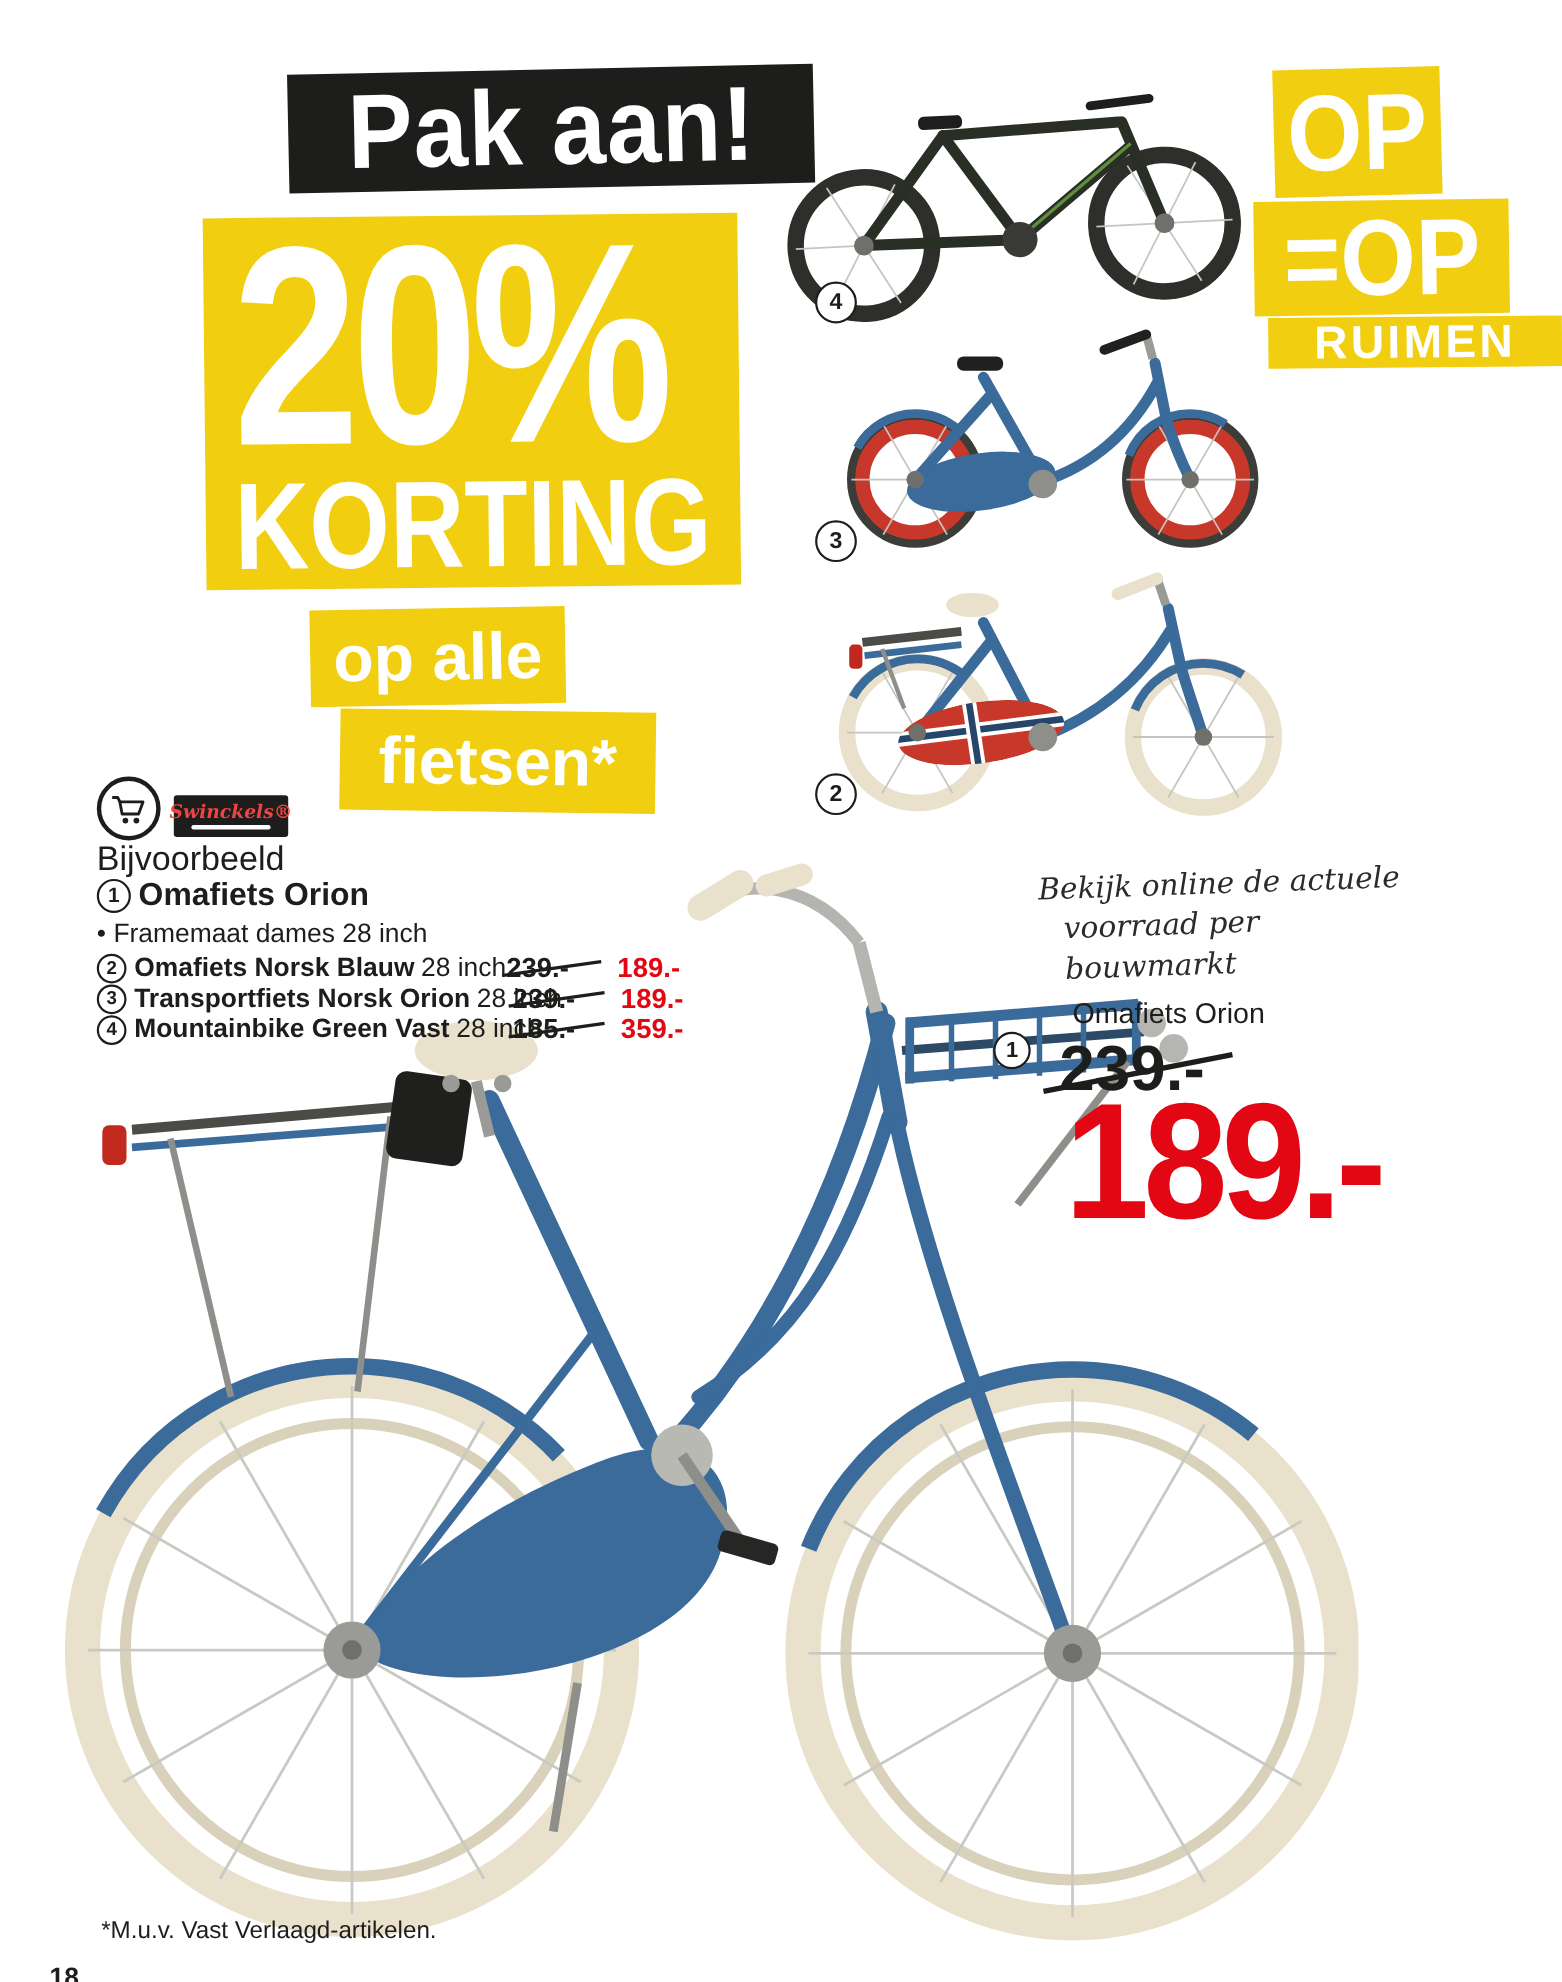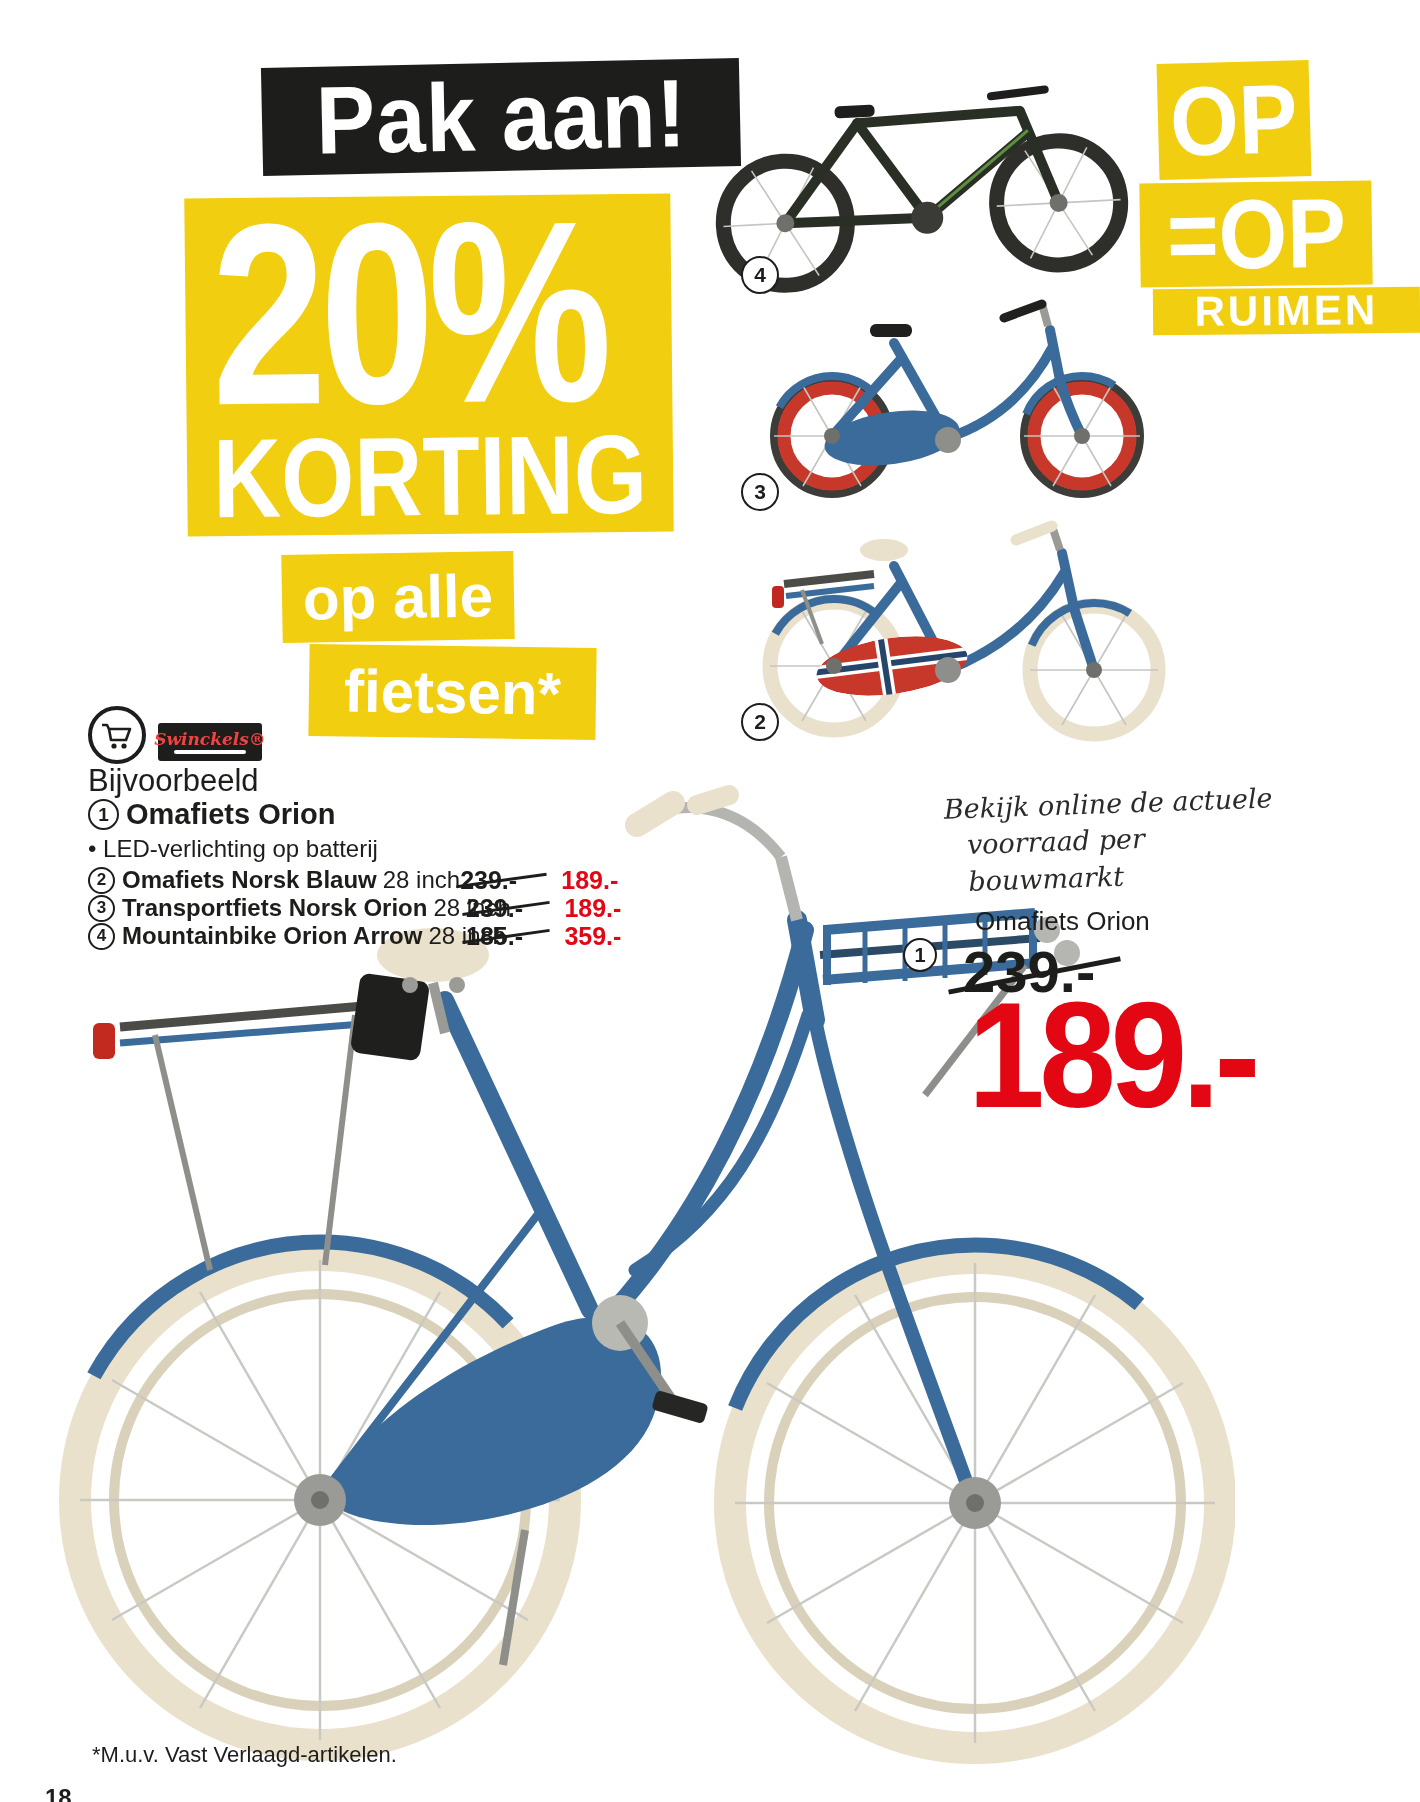--- a/index.html
+++ b/index.html
@@ -381,21 +381,21 @@
   
   <div class="abs example">
     <div class="intro">Bijvoorbeeld</div>
 
     <div class="main-item">
       <span class="badge inline-lg">1</span>
       <span class="nm">Omafiets Orion</span>
     </div>
 
     <ul class="features">
-      <li>LED-verlichting op batterij</li>
+      <li>Framemaat dames 28 inch</li>
     </ul>
 
     <div class="rowlist">
       <div class="row">
         <span class="cell-name">
           <span class="badge inline-sm">2</span>
           <b>Omafiets Norsk Blauw</b>
           <span>28 inch</span>
         </span>
         <span class="old struck">239.-</span>
@@ -406,21 +406,21 @@
           <span class="badge inline-sm">3</span>
           <b>Transportfiets Norsk Orion</b>
           <span>28 inch</span>
         </span>
         <span class="old struck">239.-</span>
         <span class="new">189.-</span>
       </div>
       <div class="row">
         <span class="cell-name">
           <span class="badge inline-sm">4</span>
-          <b>Mountainbike Orion Arrow</b>
+          <b>Mountainbike Green Vast</b>
           <span>28 inch</span>
         </span>
         <span class="old struck">185.-</span>
         <span class="new">359.-</span>
       </div>
     </div>
   </div>
 
   
   <div class="abs badge photo" style="left:741px;top:256px;">

